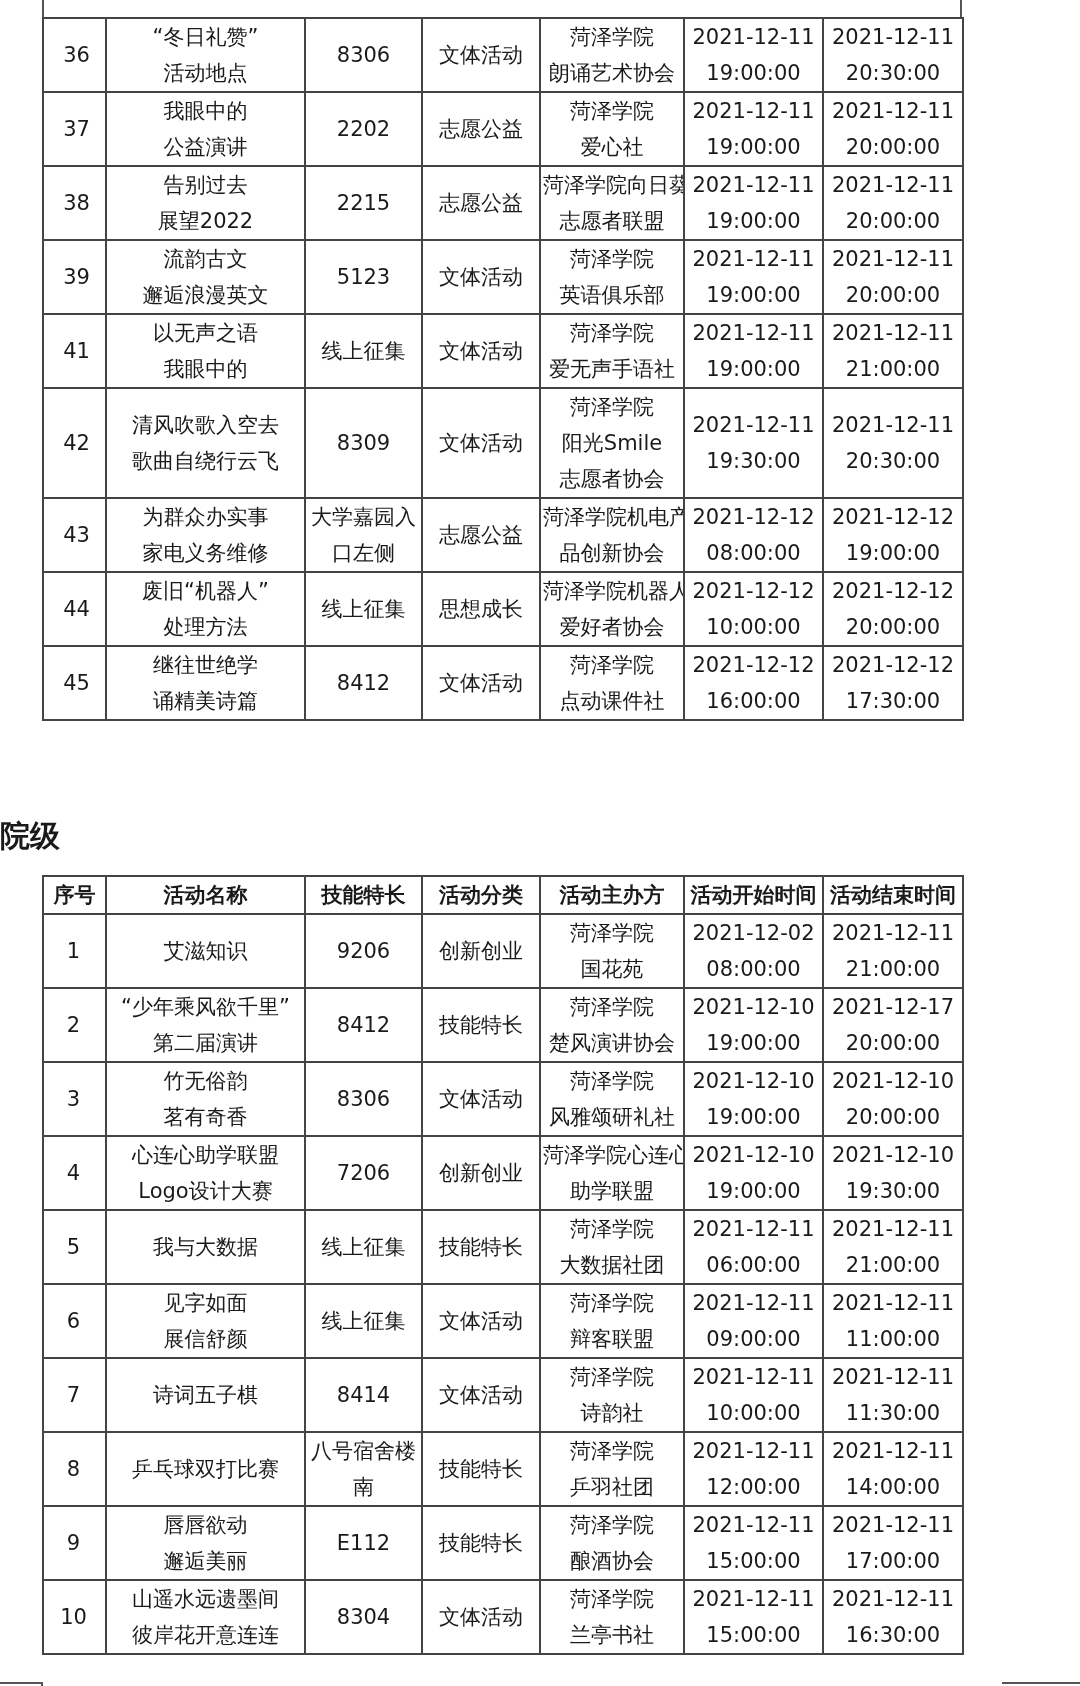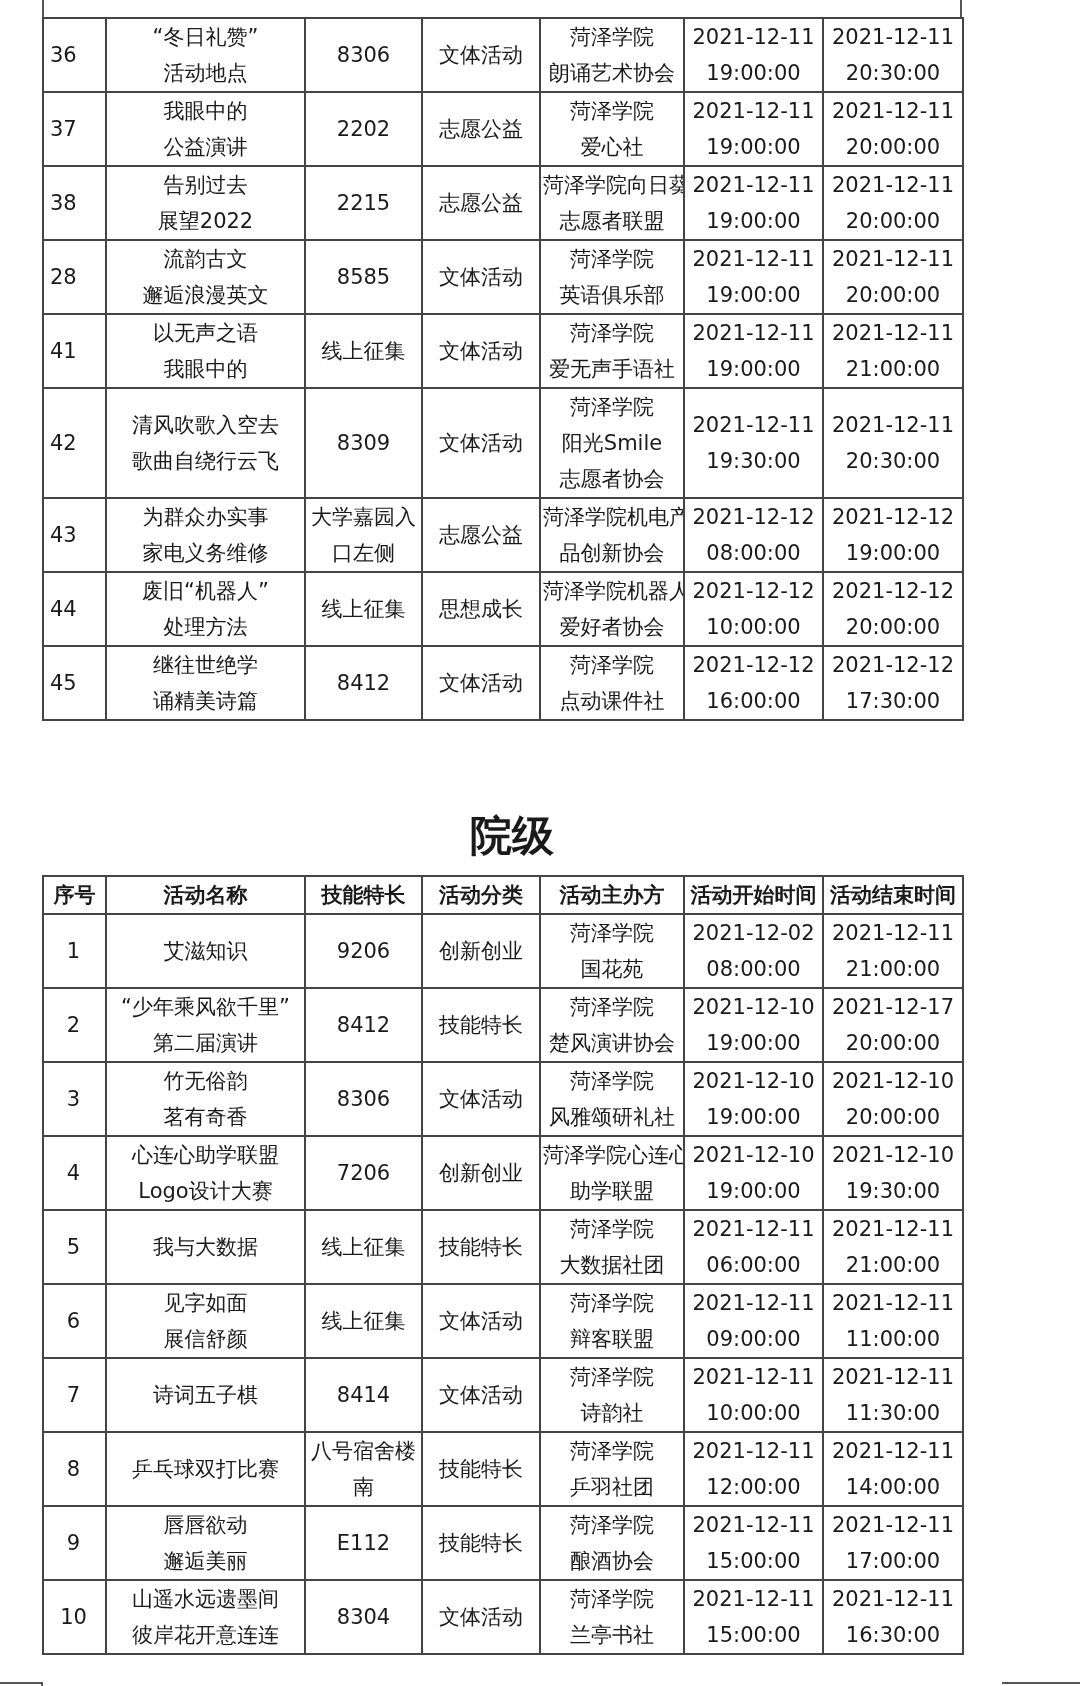--- a/index.html
+++ b/index.html
@@ -11,29 +11,29 @@
   table.sched {
     position: absolute; left: 42px; width: 920px;
     border-collapse: collapse; table-layout: fixed;
   }
   table.sched td, table.sched th {
     border: 2px solid #444; text-align: center; vertical-align: middle;
     font-size: 21px; line-height: 36px; padding: 0 2px; font-weight: normal;
     white-space: nowrap; overflow: hidden;
   }
   table.sched th { font-weight: bold; font-size: 21px; height: 36px; line-height: 34px; }
-  table.sched td.no { text-align: left; padding-left: 6px; }
+  table.sched td.no { text-align: center; padding-left: 6px; }
   table.college td.no { text-align: center; padding-left: 0; }
   .line { display: block; }
   #table-top { top: 17px; }
   #table-top tr { height: 69px; }
   #table-top tr.tall { height: 105px; }
   #section-title {
-    position: absolute; top: 805px; left: 12px; width: 1000px; text-align: center;
-    font-size: 42px; font-weight: bold; line-height: 60px; top: 806px;
+    position: absolute; top: 805px; left: 0; width: 1000px; text-align: left;
+    font-size: 30px; font-weight: bold; line-height: 60px; top: 806px;
   }
   #table-bottom { top: 875px; }
   #table-bottom tr.row { height: 69px; }
   .c0{width:63px}.c1{width:199px}.c2{width:117px}.c3{width:118px}.c4{width:144px}.c5{width:139px}.c6{width:140px}
 </style>
 </head>
 <body>
 
 <div class="edge-line" style="left:42px;top:0;width:2px;height:17px;"></div>
 <div class="edge-line" style="left:960px;top:0;width:2px;height:17px;"></div>
@@ -115,27 +115,27 @@
         <td>
           <span class="line">2021-12-11</span>
           <span class="line">19:00:00</span>
         </td>
         <td>
           <span class="line">2021-12-11</span>
           <span class="line">20:00:00</span>
         </td>
       </tr>
       <tr class="row">
-        <td class="no">28</td>
+        <td class="no">39</td>
         <td>
           <span class="line">流韵古文</span>
           <span class="line">邂逅浪漫英文</span>
         </td>
         <td>
-          <span class="line">8585</span>
+          <span class="line">5123</span>
         </td>
         <td>文体活动</td>
         <td>
           <span class="line">菏泽学院</span>
           <span class="line">英语俱乐部</span>
         </td>
         <td>
           <span class="line">2021-12-11</span>
           <span class="line">19:00:00</span>
         </td>

